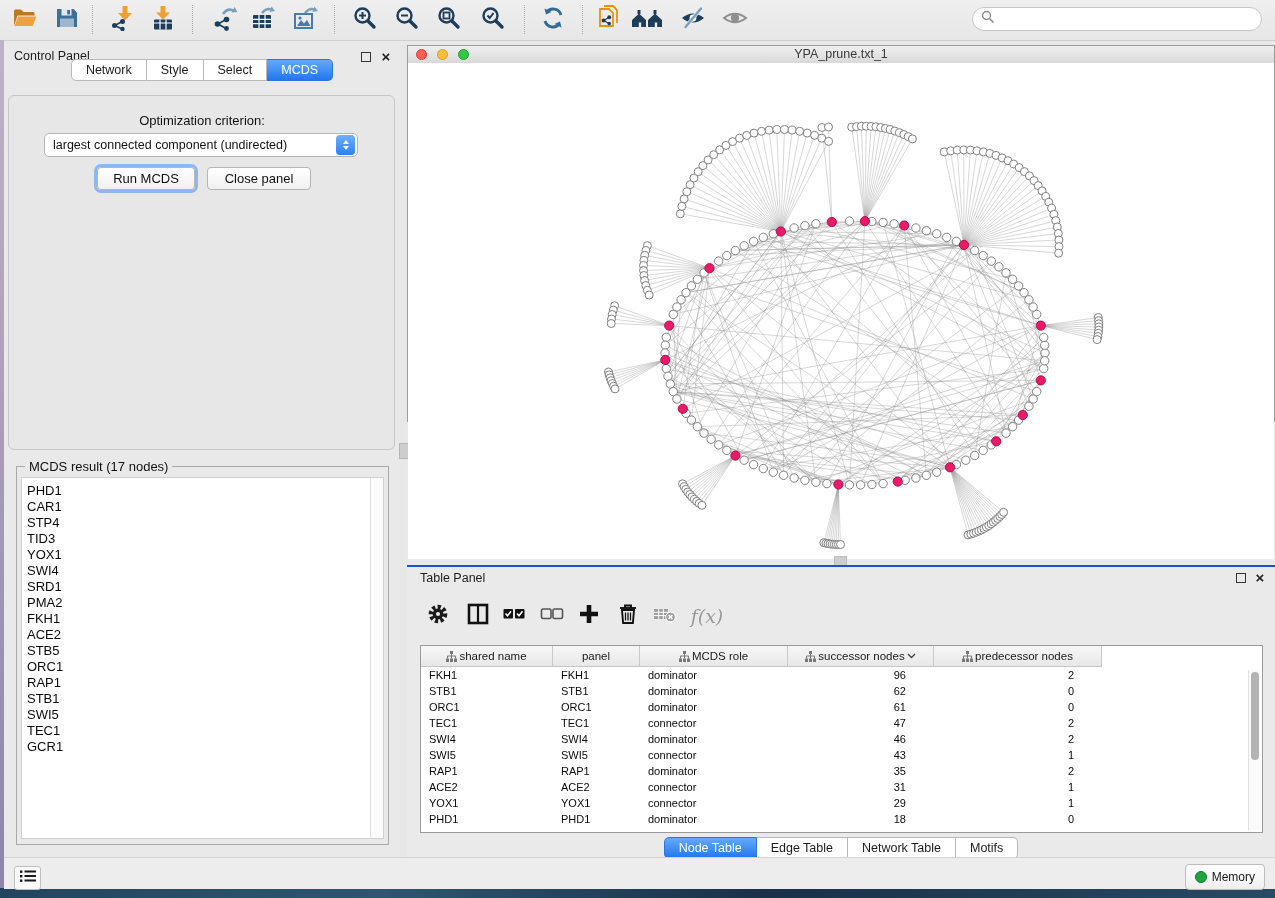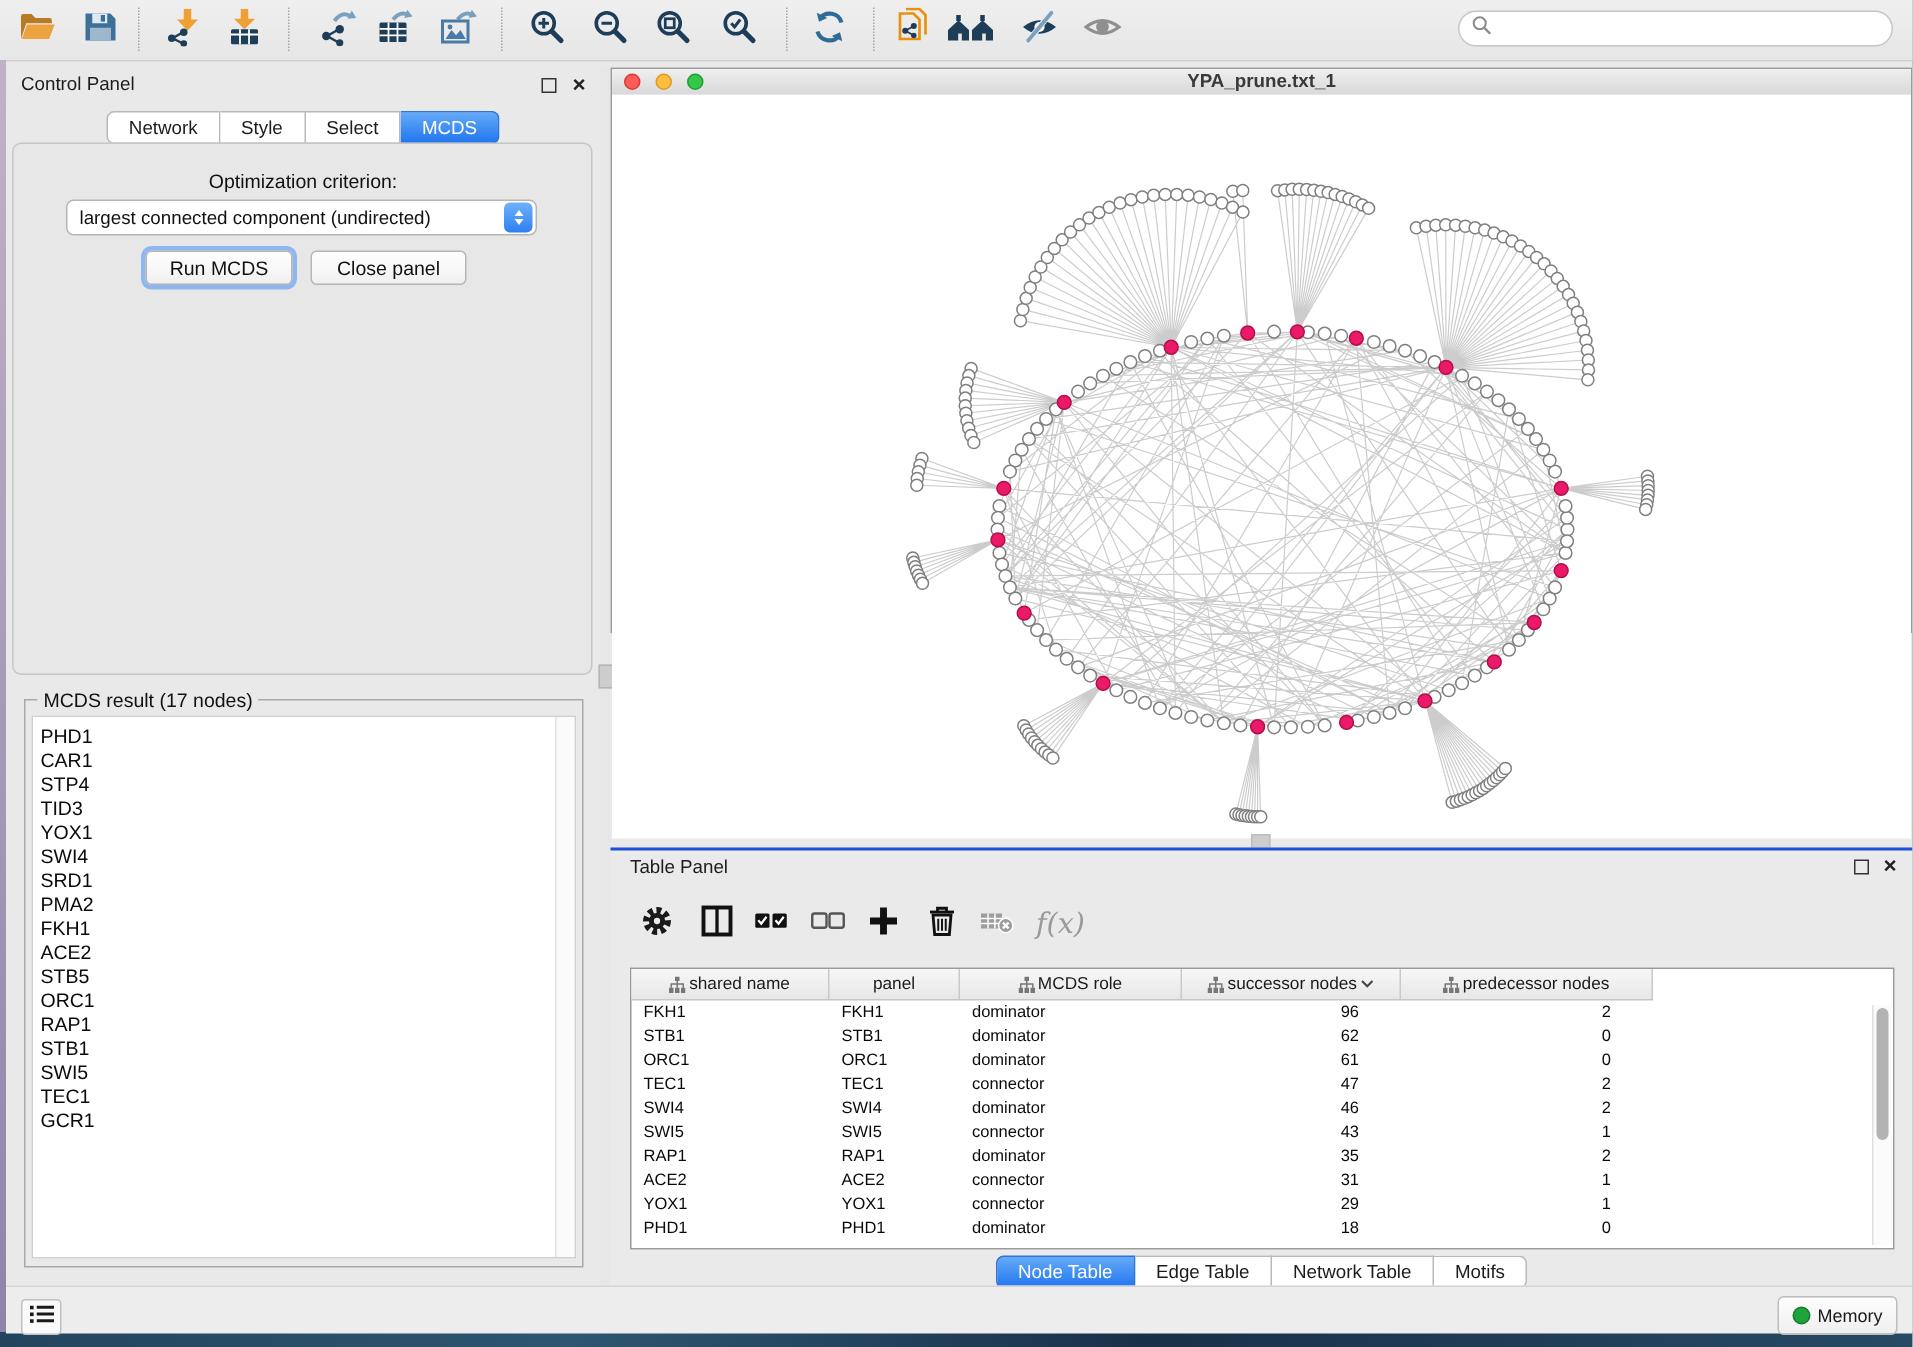--- a/index.html
+++ b/index.html
@@ -53,21 +53,21 @@
   #mcds-list{position:absolute;left:4px;top:10px;right:4px;bottom:5px;background:#fff;border:1px solid #cfcfcf;overflow:hidden;}
   #mcds-list .li{font-size:13px;line-height:16px;padding-left:5px;color:#0a0a0a;}
   #mcds-scroll{position:absolute;right:0;top:0;bottom:0;width:12px;background:#fbfbfb;border-left:1px solid #e2e2e2;}
 
   
   #v-split{left:400px;top:45px;width:7px;height:812px;background:#e7e7e7;}
   #v-grip{left:399px;top:443px;width:8px;height:14px;background:#cdcdcd;border:1px solid #b5b5b5;}
   #h-grip{left:834px;top:556px;width:11px;height:8px;background:#cdcdcd;border:1px solid #bdbdbd;}
 
   
-  #net-window{left:407px;top:45px;width:868px;height:377px;border:1px solid #9c9c9c;box-sizing:border-box;background:#fff;font-weight:bold;}
+  #net-window{left:407px;top:45px;width:868px;height:377px;border:1px solid #9c9c9c;box-sizing:border-box;background:#fff;}
   #net-titlebar{position:absolute;left:0;top:0;right:0;height:17px;background:linear-gradient(#efefef,#d9d9d9);
                 border-bottom:1px solid #b2b2b2;}
   .tl{position:absolute;top:3px;width:11px;height:11px;border-radius:50%;}
   #net-title{position:absolute;left:0;right:0;top:1px;text-align:center;font-size:12.5px;color:#3a3a3a;}
   #net-canvas{position:absolute;left:0;top:17px;width:866px;height:496px;background:#fff;}
 
   
   #table-panel{left:407px;top:565px;width:868px;height:292px;background:#eaeaea;border-top:2px solid #1d4ed8;box-sizing:border-box;}
   #tp-toolbar{position:absolute;left:0;top:30px;width:100%;height:40px;}
   .tpbtn{position:absolute;top:4px;width:30px;height:30px;display:flex;align-items:center;justify-content:center;}
@@ -253,21 +253,21 @@
 
   <div id="control-panel" class="abs">
     <div class="abs panel-title" style="left:10px;top:4px">Control Panel</div>
     <div class="winbtn" style="left:354px">
         <span class="float-glyph"></span>
       </div>
     <div class="winbtn" style="left:374px">
         <span class="close-glyph">×</span>
       </div>
 
-    <div class="abs segbar" style="left:0;top:29px;width:396px;justify-content:center" id="cp-tabs">
+    <div class="abs segbar" style="left:0;top:14px;width:396px;justify-content:center" id="cp-tabs">
         <div class="seg first">Network</div>
         <div class="seg">Style</div>
         <div class="seg">Select</div>
         <div class="seg sel last">MCDS</div>
       </div>
 
     <div id="cp-tab-content" class="abs"></div>
     <div id="opt-label" class="abs">Optimization criterion:</div>
     <div id="opt-select" class="abs">
       <span class="val">largest connected component (undirected)</span>

